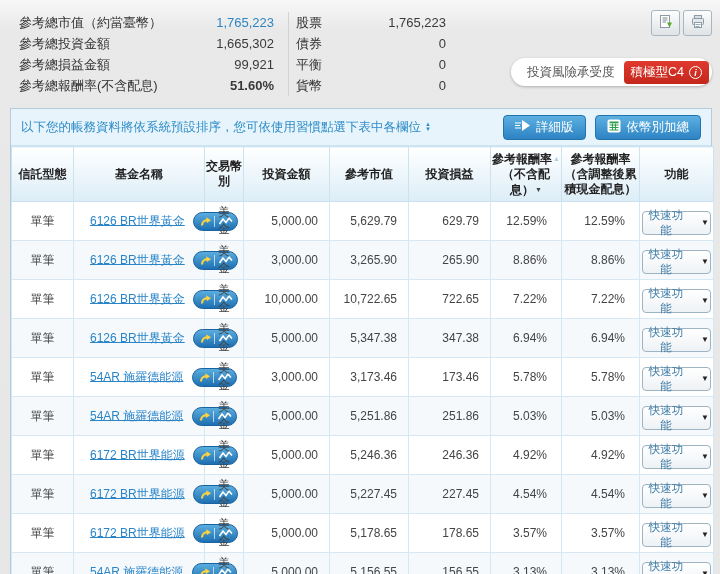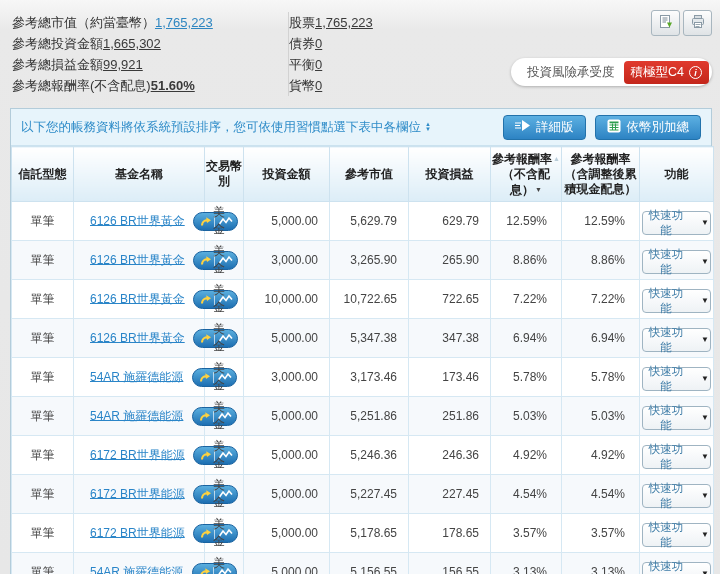--- a/index.html
+++ b/index.html
@@ -8,23 +8,23 @@
     font-family:"Liberation Sans","DejaVu Sans",sans-serif;
     background:linear-gradient(#f7f7f7,#e9e9e9 30px,#e7e7e7);
     color:#333; font-size:13px; position:relative;
   }
 
   
   .summary { position:relative; padding:12px 0 0 12px; height:102px; }
   .sum-cols { display:flex; }
   .sum-left { width:262px; }
   .sum-mid { width:158px; margin-left:14px; border-left:1px solid #d2d2d2; }
-  .sum-row { display:flex; line-height:21px; }
+  .sum-row { display:flex; justify-content:space-between; line-height:21px;margin-left:7px; }
   .sum-row .lbl { color:#333; }
-  .sum-row .val { color:#3a3a3a; text-align:right;text-decoration:underline; }
+  .sum-row .val { color:#3a3a3a; text-align:right; }
   .sum-row .val.accent { color:#2e86c1; }
   .sum-row .val.bold { font-weight:bold; }
 
   .top-buttons { position:absolute; top:10px; right:8px; display:flex; gap:3px; }
   .icon-btn {
     width:29px; height:26px; border:1px solid #a8b6bf; border-radius:3px;
     background:linear-gradient(#fdfdfd,#dfe3e6); display:flex; align-items:center;
     justify-content:center; cursor:pointer;
   }
 
@@ -67,21 +67,21 @@
   table { width:100%; border-collapse:collapse; table-layout:fixed; font-size:12px; }
   th {
     background:linear-gradient(#ffffff,#dcedf7); border:1px solid #cde2ef;
     height:55px; text-align:center; color:#222; font-weight:bold;
     padding:2px 1px; line-height:15px; cursor:pointer;
   }
   td { border:1px solid #d6e8f3; height:33px; padding:2px 8px; color:#444; background:#fff; }
   tbody tr:nth-child(even) td { background:#f6f9fc; }
   .c-trust { text-align:center; }
   .c-fund { padding-left:16px; white-space:nowrap;text-align:right; }
-  .c-cur { }
+  .c-cur { text-align:center; }
   .c-num { text-align:right; padding-right:11px; }
   .c-pct { text-align:right; padding-right:14px; }
   .c-action { text-align:center; padding:2px; }
   .sort-up { color:#b9cdd9; font-size:7px; vertical-align:2px; margin-left:1px; }
   .sort-down { color:#444; font-size:7px; vertical-align:2px; margin-left:1px; }
 
   .fund-link { color:#2a85c8; text-decoration:underline; }
   .pill {
     display:inline-flex; align-items:center; height:19px; border-radius:10px;
     background:linear-gradient(#5aaede,#1d6fb2); border:1px solid #1a63a0;

